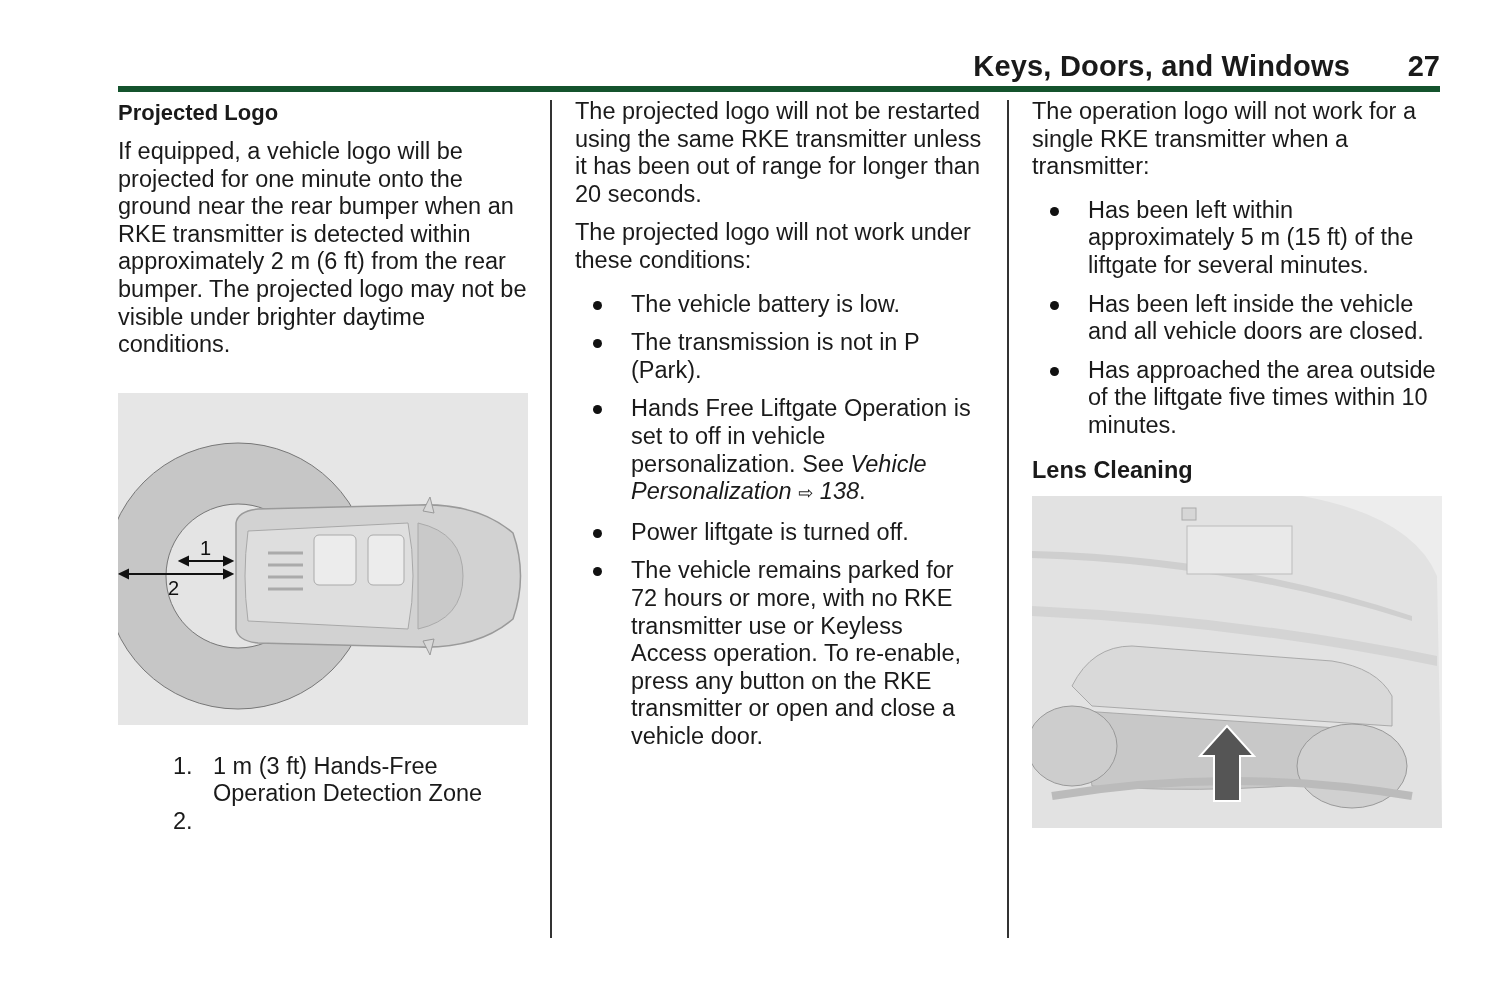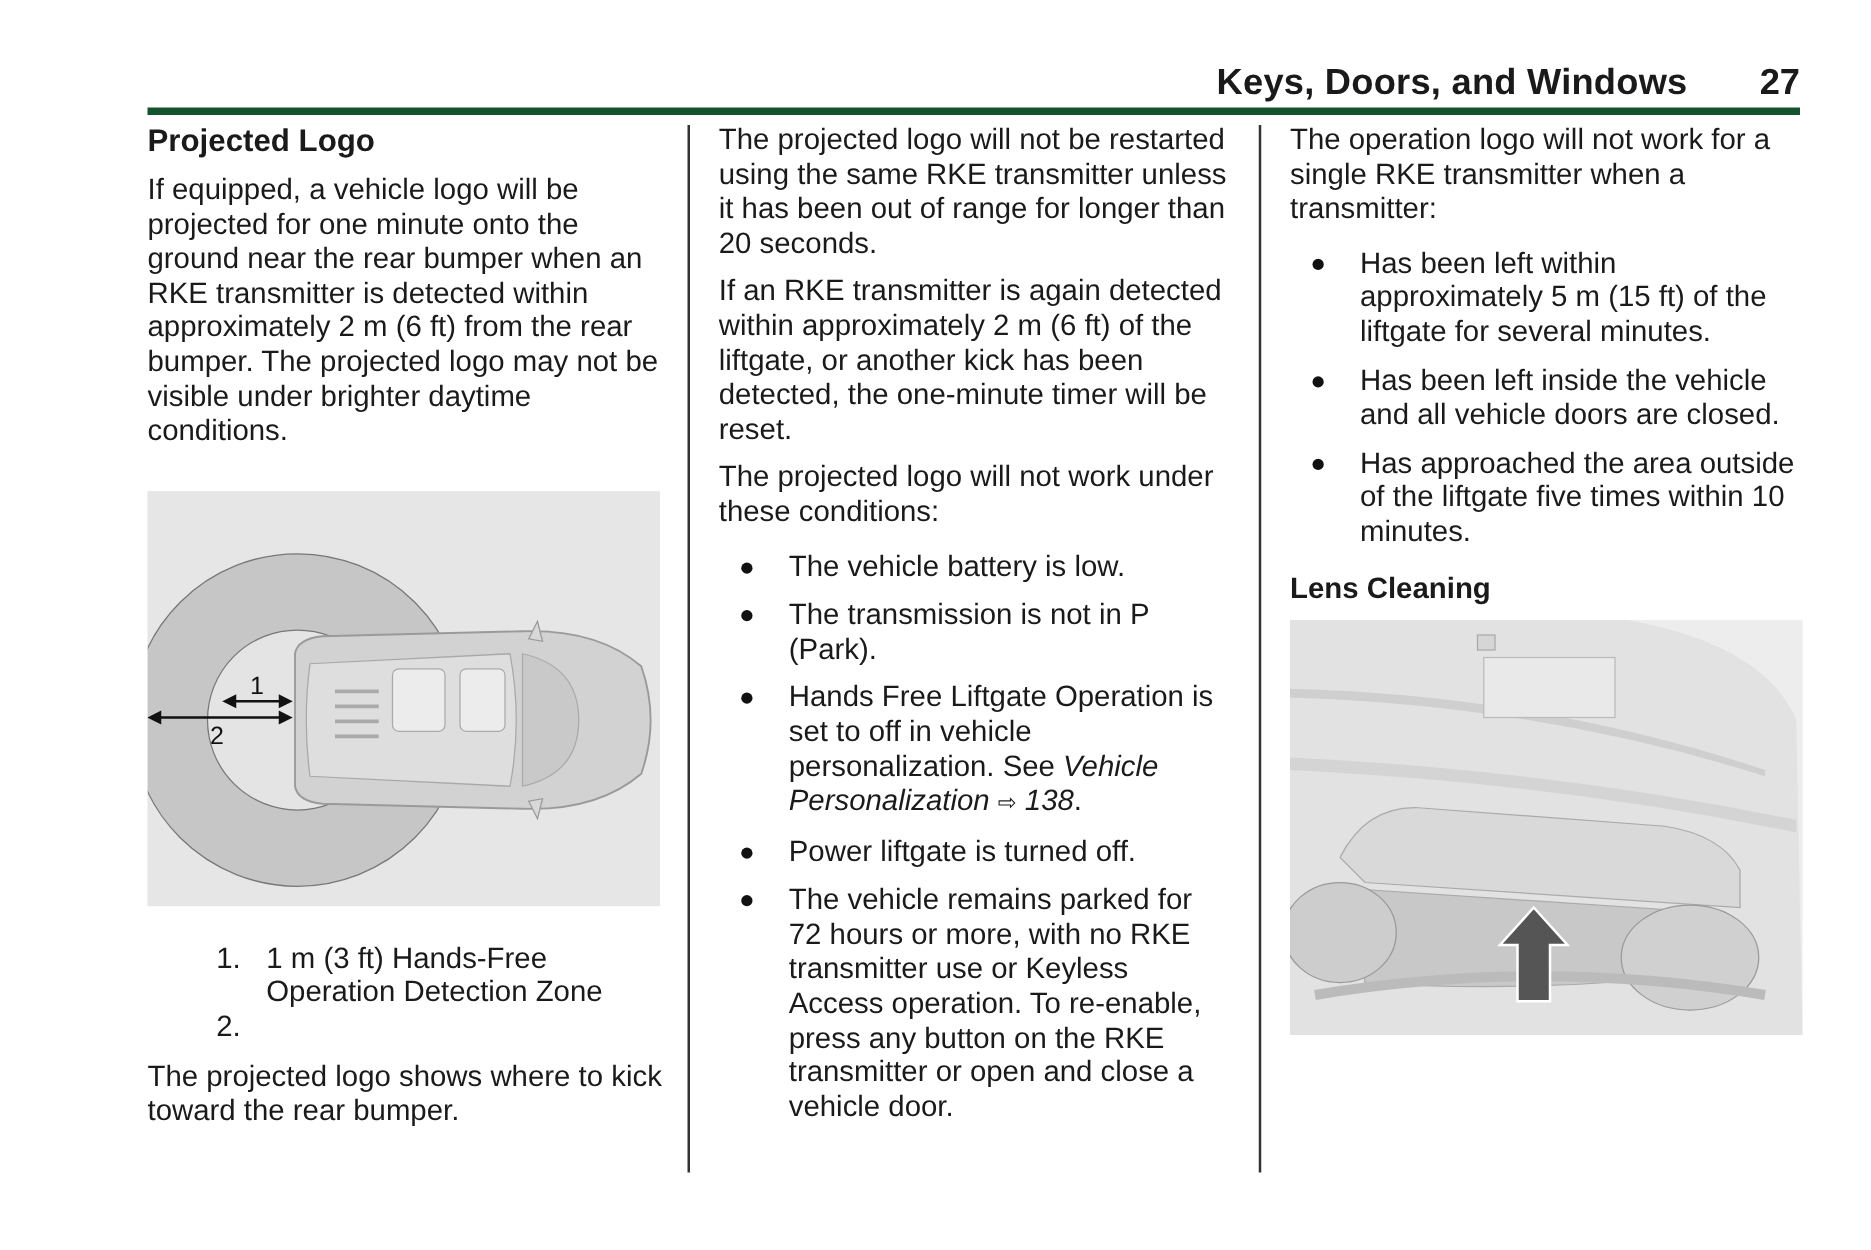--- a/index.html
+++ b/index.html
@@ -17,21 +17,21 @@
   }
   .header-page {
     position: absolute; right: 0; top: 2px;
     font-weight: bold; font-size: 29px;
   }
   .col { position: absolute; top: 98px; font-size: 23.5px; line-height: 27.6px; }
   .col1 { left: 118px; width: 412px; }
   .col2 { left: 575px; width: 420px; }
   .col3 { left: 1032px; width: 420px; }
   .vrule { position: absolute; top: 100px; width: 1.5px; height: 838px; background: #333; }
-  .h2 { font-weight: bold; font-size: 25px; margin: 0 0 10px 0; line-height: 30px; }
+  .h2 { font-weight: bold; font-size: 22px; margin: 0 0 10px 0; line-height: 30px; }
   .h3 { font-weight: bold; font-size: 23.5px; margin: 0 0 12px 0; line-height: 28px; }
   p { margin: 0 0 11px 0; }
   .bullets { list-style: none; margin: 16px; padding: 0; }
   .bullets li { position: relative; padding-left: 40px; margin-bottom: 11px; }
   .bullets li::before {
     content: ""; position: absolute; left: 2px; top: 10px;
     width: 9px; height: 9px; border-radius: 50%; background: #111;
   }
   .fig {
     position: relative; background: #e6e6e6; overflow: hidden;
@@ -94,26 +94,24 @@
 
   <div class="legend">
     <div class="li">
       <span class="num">1.</span>
       <span>1 m (3 ft) Hands-Free Operation Detection Zone</span>
     </div>
     <div class="li">
       <span class="num">2.</span>
     </div>
   </div>
-  <p>The projected logo shows where to kick toward the rear bumper.</p>
 </div>
 
 <div class="col col2">
   <p>The projected logo will not be restarted using the same RKE transmitter unless it has been out of range for longer than 20 seconds.</p>
-  <p>If an RKE transmitter is again detected within approximately 2 m (6 ft) of the liftgate, or another kick has been detected, the one-minute timer will be reset.</p>
   <p>The projected logo will not work under these conditions:</p>
   <ul class="bullets">
     <li><span>The vehicle battery is low.</span></li>
     <li><span>The transmission is not in P (Park).</span></li>
     <li><span>Hands Free Liftgate Operation is set to off in vehicle personalization. See </span><i>Vehicle Personalization</i> <span class="xref">⇨</span> <i>138</i><span>.</span></li>
     <li><span>Power liftgate is turned off.</span></li>
     <li><span>The vehicle remains parked for 72 hours or more, with no RKE transmitter use or Keyless Access operation. To re-enable, press any button on the RKE transmitter or open and close a vehicle door.</span></li>
   </ul>
 </div>
 

